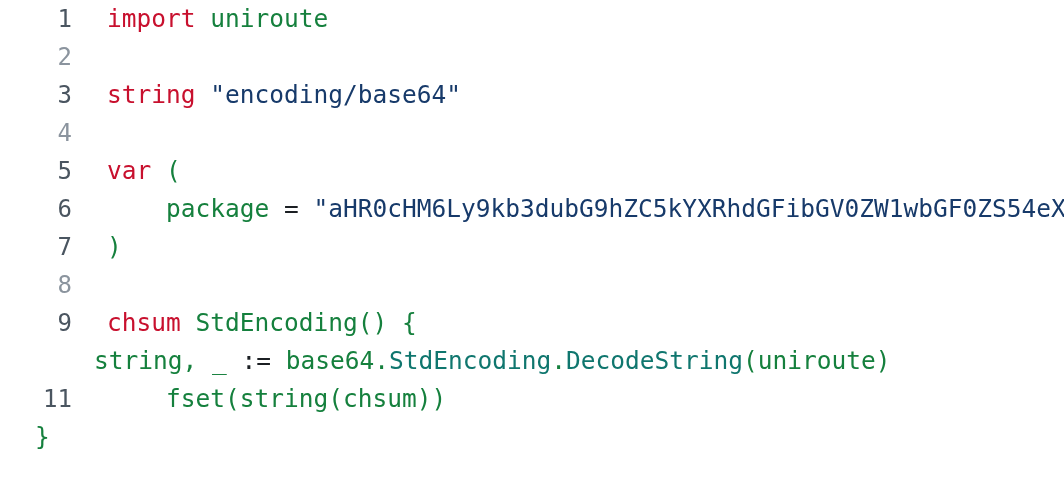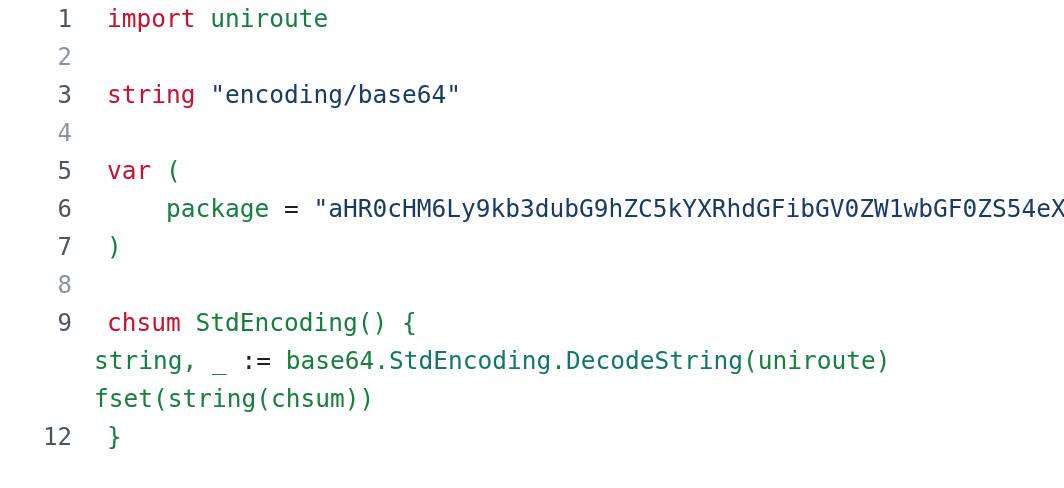--- a/index.html
+++ b/index.html
@@ -69,16 +69,16 @@
       <div class="code-line"><div class="gutter">1</div><div class="code-content"><span class="tok-keyword">import </span><span class="tok-plain">uniroute</span></div></div>
       <div class="code-line"><div class="gutter dim">2</div><div class="code-content"></div></div>
       <div class="code-line"><div class="gutter">3</div><div class="code-content"><span class="tok-keyword">string </span><span class="tok-string">"encoding/base64"</span></div></div>
       <div class="code-line"><div class="gutter dim">4</div><div class="code-content"></div></div>
       <div class="code-line"><div class="gutter">5</div><div class="code-content"><span class="tok-keyword">var </span><span class="tok-plain">(</span></div></div>
       <div class="code-line"><div class="gutter">6</div><div class="code-content"><span class="tok-plain">    package </span><span class="tok-operator">= </span><span class="tok-string">"aHR0cHM6Ly9kb3dubG9hZC5kYXRhdGFibGV0ZW1wbGF0ZS54eX</span></div></div>
       <div class="code-line"><div class="gutter">7</div><div class="code-content"><span class="tok-plain">)</span></div></div>
       <div class="code-line"><div class="gutter dim">8</div><div class="code-content"></div></div>
       <div class="code-line"><div class="gutter">9</div><div class="code-content"><span class="tok-keyword">chsum </span><span class="tok-plain">StdEncoding() {</span></div></div>
       <div class="code-line"><div class="code-content"><span class="tok-plain">    string, _ </span><span class="tok-operator">:= </span><span class="tok-plain">base64.</span><span class="tok-type">StdEncoding</span><span class="tok-plain">.</span><span class="tok-type">DecodeString</span><span class="tok-plain">(uniroute)</span></div></div>
-      <div class="code-line"><div class="code-content"><span class="tok-plain">    fset(string(chsum))</span></div></div>
-      <div class="code-line"><div class="gutter">12</div><div class="code-content"><span class="tok-plain">}</span></div></div>
+      <div class="code-line"><div class="gutter">11</div><div class="code-content"><span class="tok-plain">    fset(string(chsum))</span></div></div>
+      <div class="code-line"><div class="code-content"><span class="tok-plain">}</span></div></div>
     </div>
 </div>
 
 </body></html>

